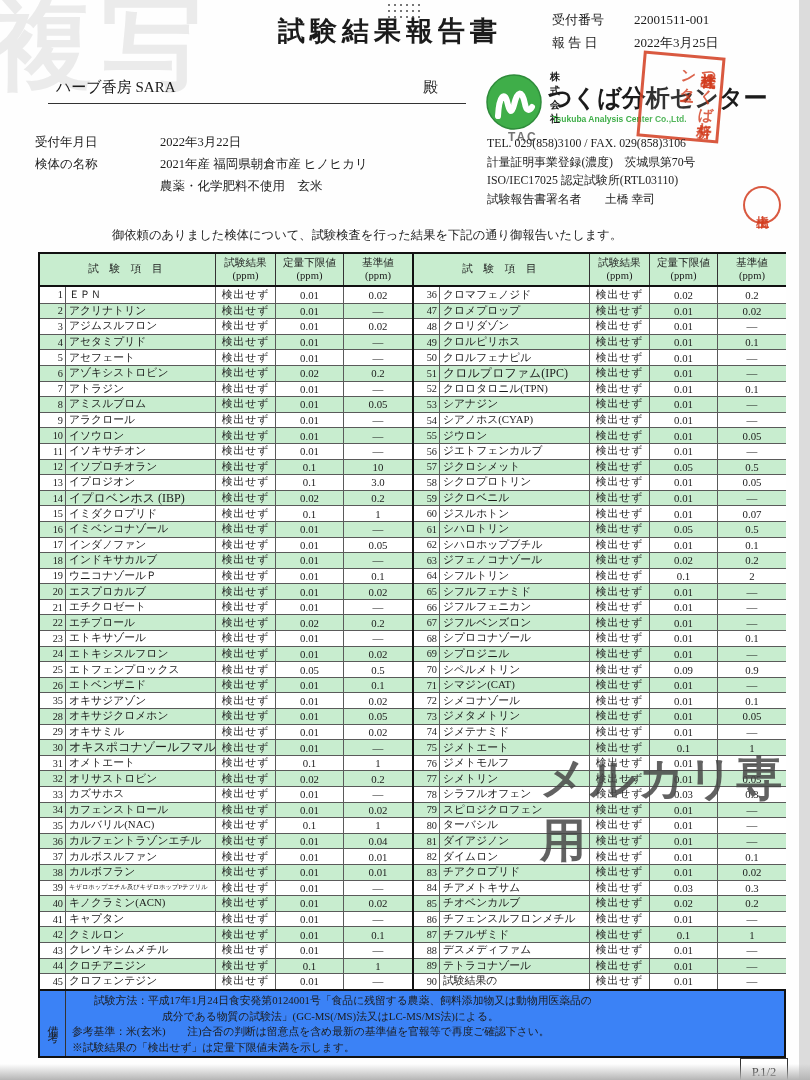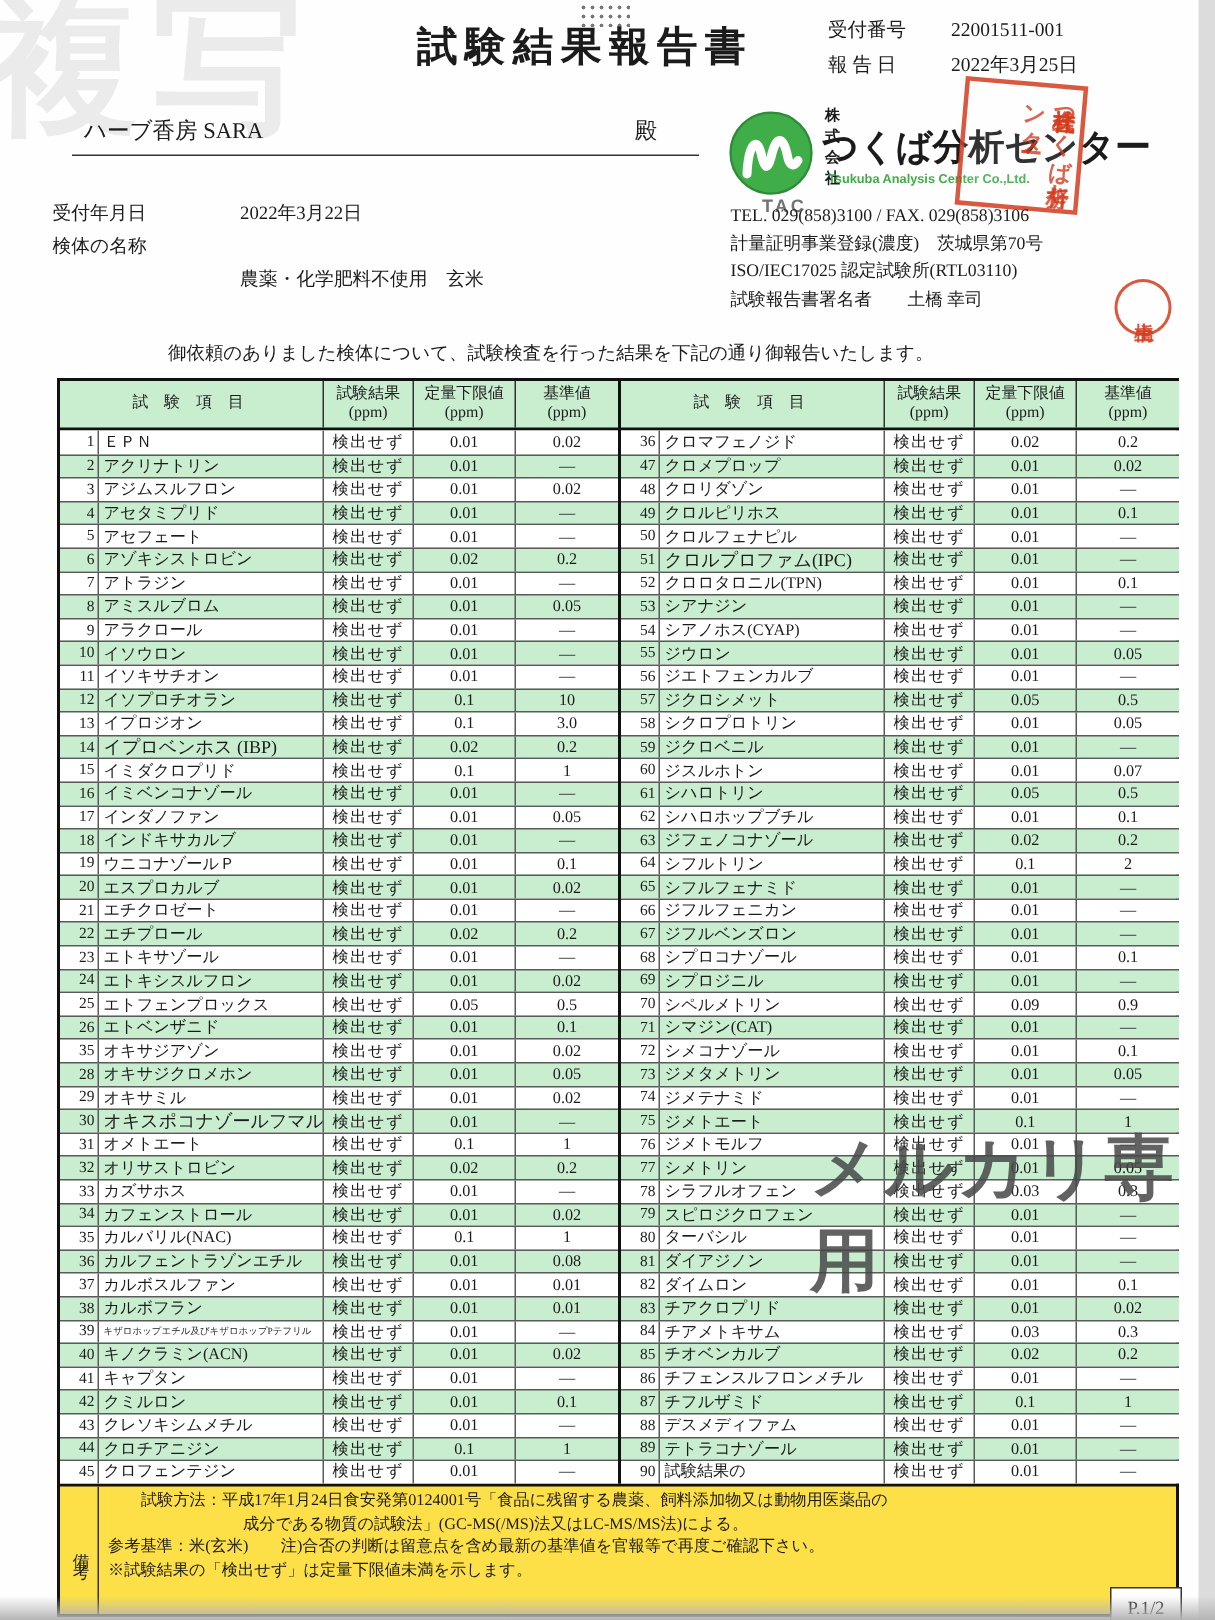--- a/index.html
+++ b/index.html
@@ -70,21 +70,21 @@
   .row.alt{background:#c8edcf;}
   .cell{border-right:1px solid #5a5a5a;box-sizing:border-box;font-size:10.8px;display:flex;
         align-items:center;justify-content:center;overflow:hidden;white-space:nowrap;}
   .c-num{width:26px;justify-content:flex-end;padding-right:2px;font-size:10.3px;}
   .c-name{width:150px;justify-content:flex-start;padding-left:3px;}
   .c-name.long{font-size:12px;}
   .c-name.tiny{font-size:6.3px;}
   .c-res{width:60px;letter-spacing:1px;}
   .c-lim{width:68px;}
   .c-std{width:68px;border-right:none;}
-  .notes{display:flex;border-top:2px solid #111;height:87px;box-sizing:border-box;background:#fde047;}
+  .notes{display:flex;border-top:2px solid #111;height:67px;box-sizing:border-box;background:#3b82f6;}
   .biko{width:26px;border-right:1px solid #333;box-sizing:border-box;writing-mode:vertical-rl;
         display:flex;align-items:center;justify-content:center;font-size:11px;letter-spacing:6px;}
   .note-lines{flex:1;padding:2px 4px 0 4px;font-size:10.8px;line-height:15.8px;white-space:nowrap;}
   .nl1{margin-left:24px;}
   .nl2{margin-left:92px;}
   .nl3{margin-left:2px;}
   .nl4{margin-left:2px;}
   .pageno{position:absolute;left:740px;top:1058px;width:46px;height:26px;border:1.5px solid #333;
           background:#fff;display:flex;align-items:center;justify-content:center;font-size:12.5px;z-index:4;}
 </style>
@@ -127,20 +127,21 @@
     <div class="seal-square">株式会社つくば分析センター</div>
   </div>
 
   <div class="sampleinfo">
     <div class="srow">
       <span class="slabel">受付年月日</span>
       <span>2022年3月22日</span>
     </div>
     <div class="srow">
       <span class="slabel">検体の名称</span>
+      <span>2021年産 福岡県朝倉市産 ヒノヒカリ</span>
     </div>
     <div class="srow">
       <span class="slabel"></span>
       <span>農薬・化学肥料不使用　玄米</span>
     </div>
   </div>
 
   <div class="companyinfo">
     <div>TEL. 029(858)3100 / FAX. 029(858)3106</div>
     <div>計量証明事業登録(濃度)　茨城県第70号</div>
@@ -415,21 +416,21 @@
               <div class="cell c-name">カルバリル(NAC)</div>
               <div class="cell c-res">検出せず</div>
               <div class="cell c-lim">0.1</div>
               <div class="cell c-std">1</div>
             </div>
             <div class="row alt">
               <div class="cell c-num">36</div>
               <div class="cell c-name">カルフェントラゾンエチル</div>
               <div class="cell c-res">検出せず</div>
               <div class="cell c-lim">0.01</div>
-              <div class="cell c-std">0.08</div>
+              <div class="cell c-std">0.04</div>
             </div>
             <div class="row">
               <div class="cell c-num">37</div>
               <div class="cell c-name">カルボスルファン</div>
               <div class="cell c-res">検出せず</div>
               <div class="cell c-lim">0.01</div>
               <div class="cell c-std">0.01</div>
             </div>
             <div class="row alt">
               <div class="cell c-num">38</div>

